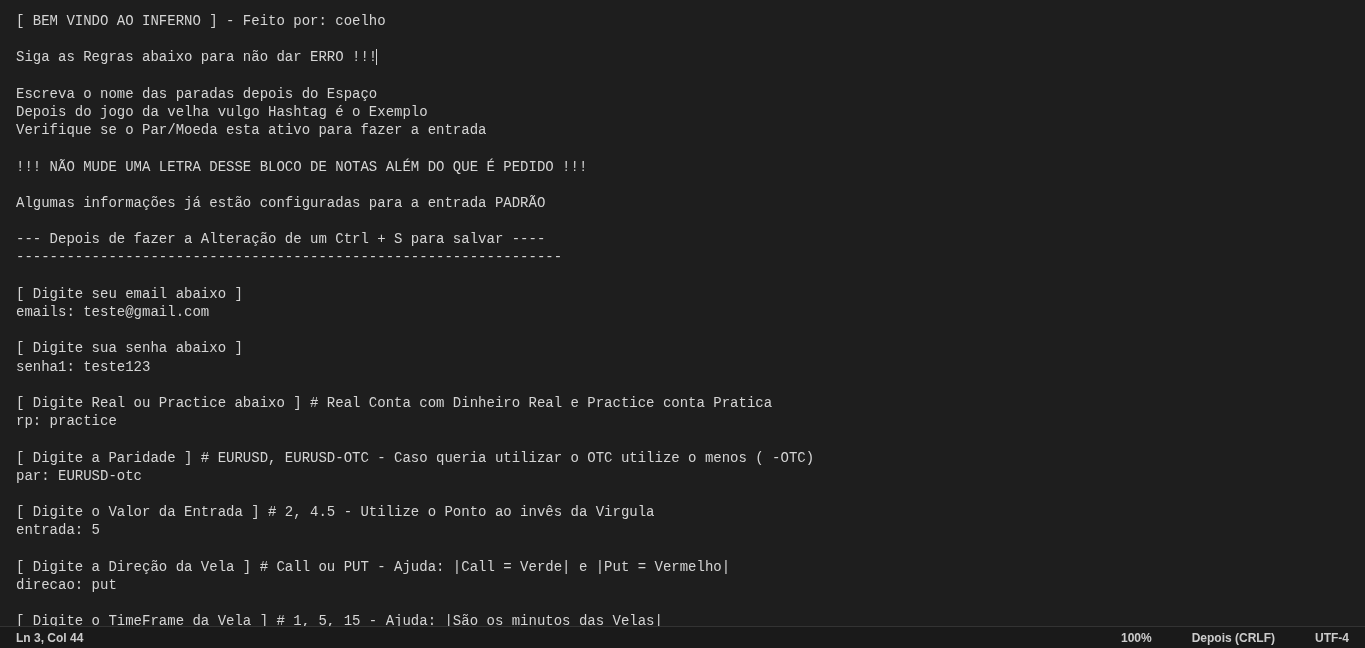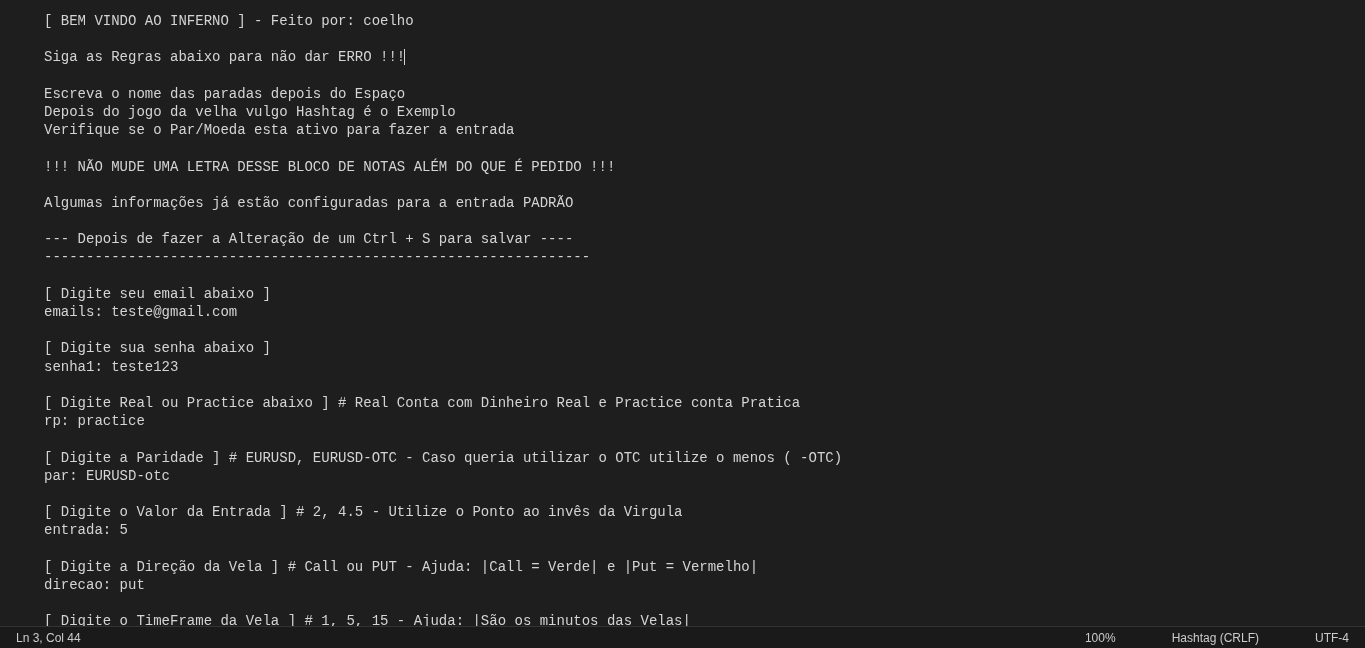--- a/index.html
+++ b/index.html
@@ -16,21 +16,20 @@
       color: #d4d4d4;
       overflow: hidden;
       position: relative;
     }
     .editor-content {
       padding: 12px 16px;
       line-height: 1.3;
       white-space: pre-wrap;
       height: calc(100% - 22px);
       overflow: hidden;
-      margin-left: 28px;
     }
     .line {
       min-height: 18px;
     }
     .cursor {
       border-right: 1px solid #d4d4d4;
       display: inline-block;
       height: 16px;
       vertical-align: text-top;
       margin-left: -1px;
@@ -43,40 +42,41 @@
       height: 22px;
       background-color: #1a1a1a;
       border-top: 1px solid #333;
       display: flex;
       align-items: center;
       justify-content: space-between;
       padding: 0 16px;
       font-size: 12px;
       font-family: 'Segoe UI', Arial, sans-serif;
       color: #cccccc;
+      font-weight: bold;
     }
     .status-left {
       display: flex;
       gap: 20px;
     }
     .status-right {
       display: flex;
-      gap: 56px;
+      gap: 40px;
     }
     .status-item {
       white-space: nowrap;
     }
   </style>
 </head>
 <body>
 
 <div class="editor-content" id="editor-lines"><div class="line">[ BEM VINDO AO INFERNO ] - Feito por: coelho</div><div class="line">&nbsp;</div><div class="line">Siga as Regras abaixo para não dar ERRO !!!<span class="cursor"></span></div><div class="line">&nbsp;</div><div class="line">Escreva o nome das paradas depois do Espaço</div><div class="line">Depois do jogo da velha vulgo Hashtag é o Exemplo</div><div class="line">Verifique se o Par/Moeda esta ativo para fazer a entrada</div><div class="line">&nbsp;</div><div class="line">!!! NÃO MUDE UMA LETRA DESSE BLOCO DE NOTAS ALÉM DO QUE É PEDIDO !!!</div><div class="line">&nbsp;</div><div class="line">Algumas informações já estão configuradas para a entrada PADRÃO</div><div class="line">&nbsp;</div><div class="line">--- Depois de fazer a Alteração de um Ctrl + S para salvar ----</div><div class="line">-----------------------------------------------------------------</div><div class="line">&nbsp;</div><div class="line">[ Digite seu email abaixo ]</div><div class="line">emails: teste@gmail.com</div><div class="line">&nbsp;</div><div class="line">[ Digite sua senha abaixo ]</div><div class="line">senha1: teste123</div><div class="line">&nbsp;</div><div class="line">[ Digite Real ou Practice abaixo ] # Real Conta com Dinheiro Real e Practice conta Pratica</div><div class="line">rp: practice</div><div class="line">&nbsp;</div><div class="line">[ Digite a Paridade ] # EURUSD, EURUSD-OTC - Caso queria utilizar o OTC utilize o menos ( -OTC)</div><div class="line">par: EURUSD-otc</div><div class="line">&nbsp;</div><div class="line">[ Digite o Valor da Entrada ] # 2, 4.5 - Utilize o Ponto ao invês da Virgula</div><div class="line">entrada: 5</div><div class="line">&nbsp;</div><div class="line">[ Digite a Direção da Vela ] # Call ou PUT - Ajuda: |Call = Verde| e |Put = Vermelho|</div><div class="line">direcao: put</div><div class="line">&nbsp;</div><div class="line">[ Digite o TimeFrame da Vela ] # 1, 5, 15 - Ajuda: |São os minutos das Velas|</div></div>
 
 <div class="status-bar">
   <div class="status-left">
     <span class="status-item">Ln 3, Col 44</span>
   </div>
   <div class="status-right">
     <span class="status-item">100%</span>
-    <span class="status-item">Hashtag (CRLF)</span>
+    <span class="status-item">Depois (CRLF)</span>
     <span class="status-item">UTF-4</span>
   </div>
 </div>
 
 </body></html>

